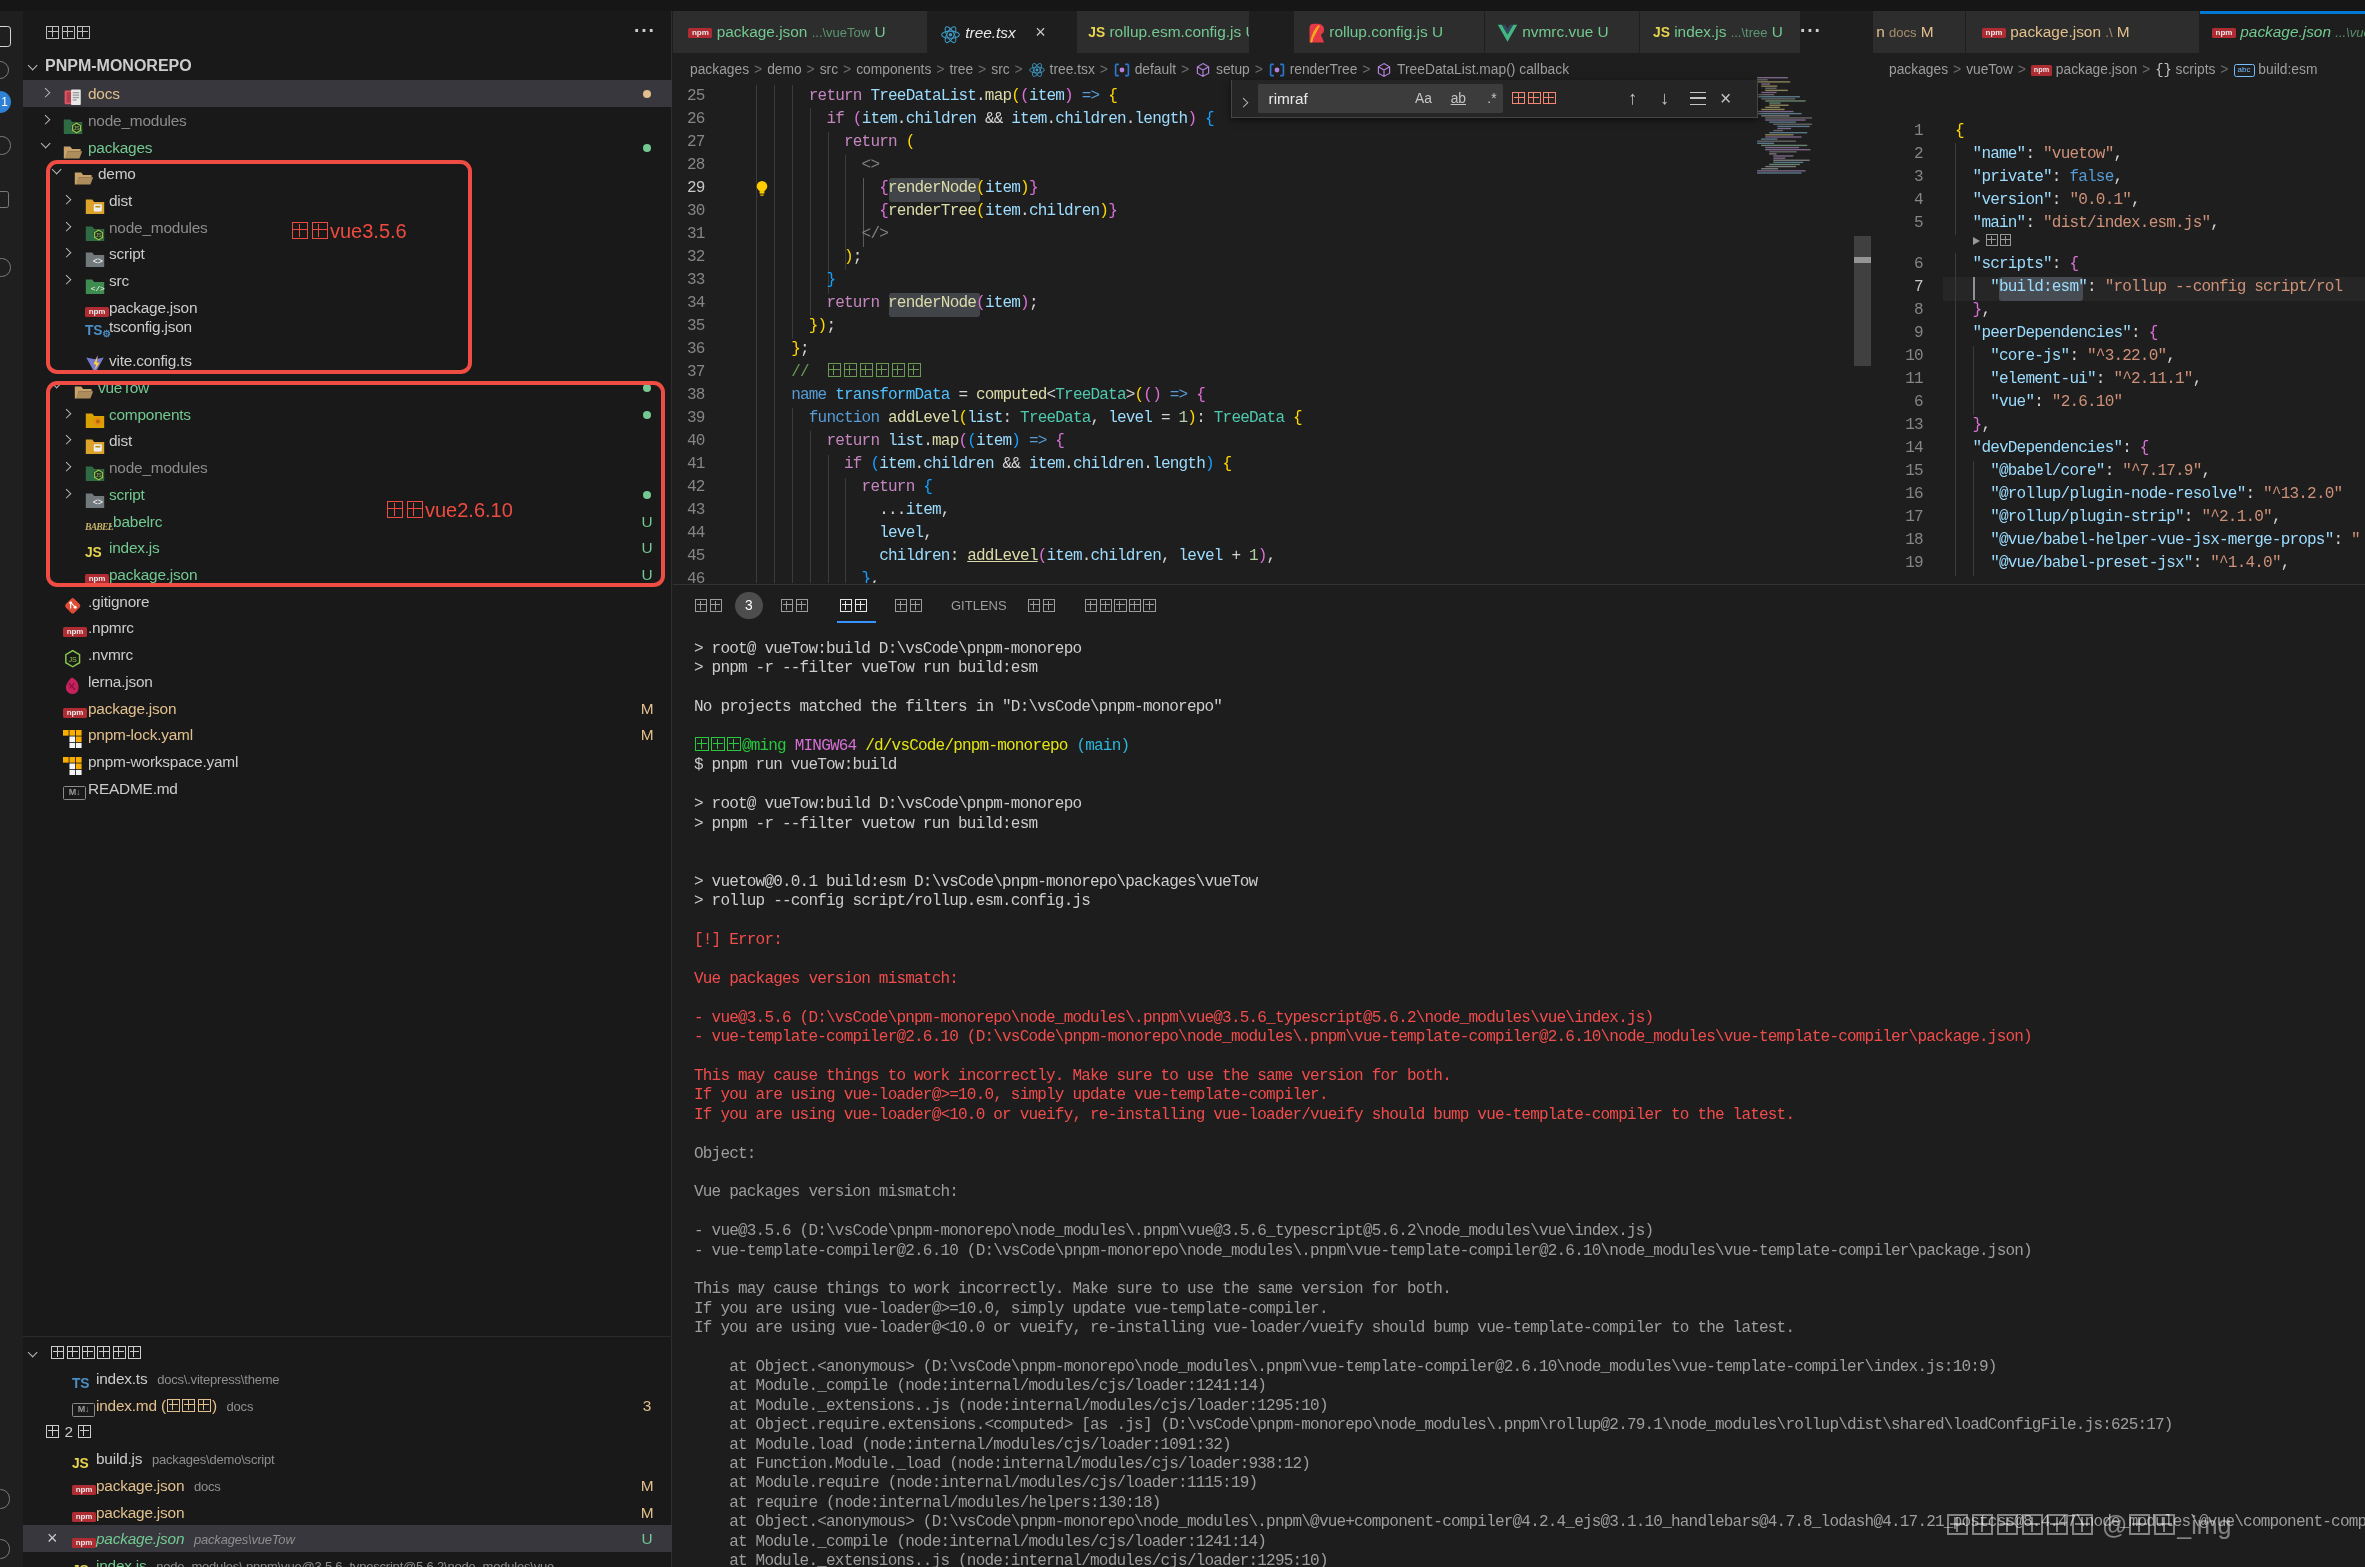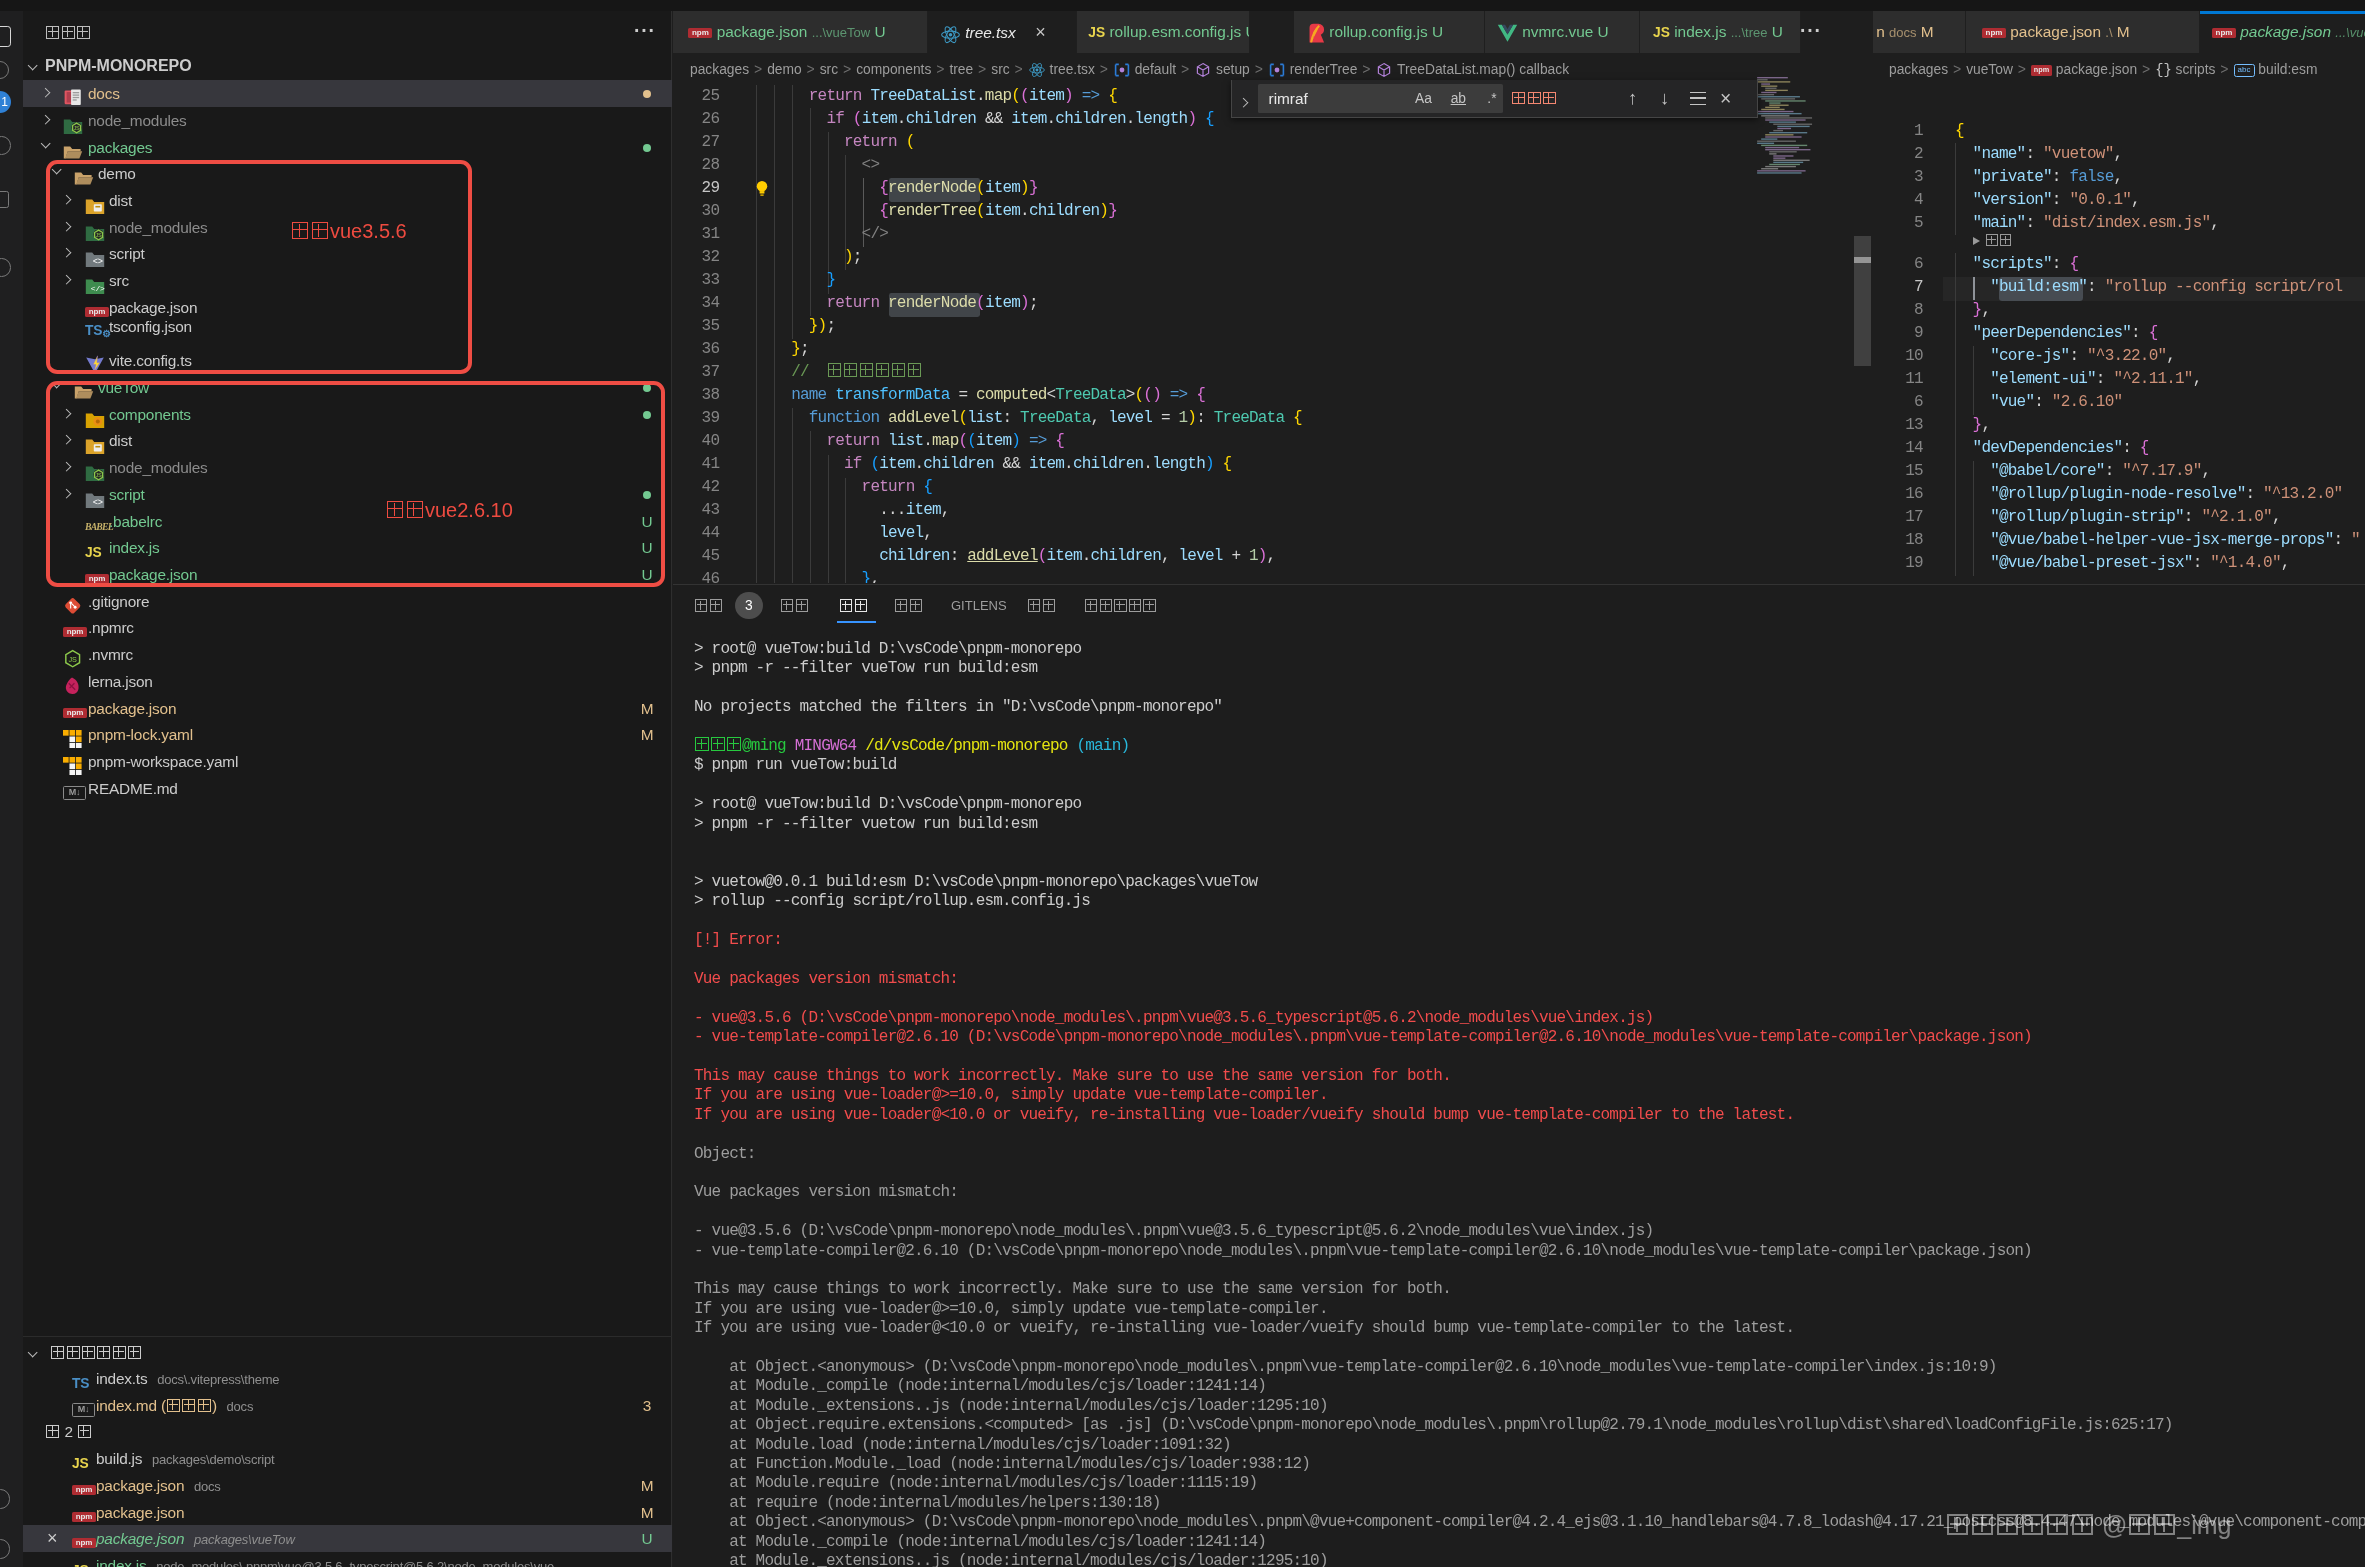--- a/index.html
+++ b/index.html
@@ -353,21 +353,21 @@
 <div class="guide" style="left:119px;top:355px;height:185px"></div>
 <div class="guide" style="left:137px;top:55px;height:208px"></div>
 <div class="guide" style="left:137px;top:378px;height:162px"></div>
 <div class="guide" style="left:155px;top:79px;height:162px"></div>
 <div class="guide" style="left:155px;top:402px;height:138px"></div>
 <div class="guide" style="left:172px;top:102px;height:115px"></div>
 <div class="guide" style="left:172px;top:425px;height:115px"></div>
 <div class="guide" style="left:190px;top:125px;height:69px;background:#5a5a5a"></div>
 <div class="hl" style="left:216px;top:125px;width:91px;height:23.5px"></div>
 <div class="hl" style="left:216px;top:240px;width:91px;height:23.5px"></div>
-<pre class="abs mono" style="left:-0.8px;top:32px;width:47px;text-align:right;line-height:23px;color:#858585"><span style="color:#858585">25</span>
+<pre class="abs mono" style="left:-0.8px;top:32px;width:47px;text-align:center;line-height:23px;color:#858585"><span style="color:#858585">25</span>
 <span style="color:#858585">26</span>
 <span style="color:#858585">27</span>
 <span style="color:#858585">28</span>
 <span style="color:#c6c6c6">29</span>
 <span style="color:#858585">30</span>
 <span style="color:#858585">31</span>
 <span style="color:#858585">32</span>
 <span style="color:#858585">33</span>
 <span style="color:#858585">34</span>
 <span style="color:#858585">35</span>

